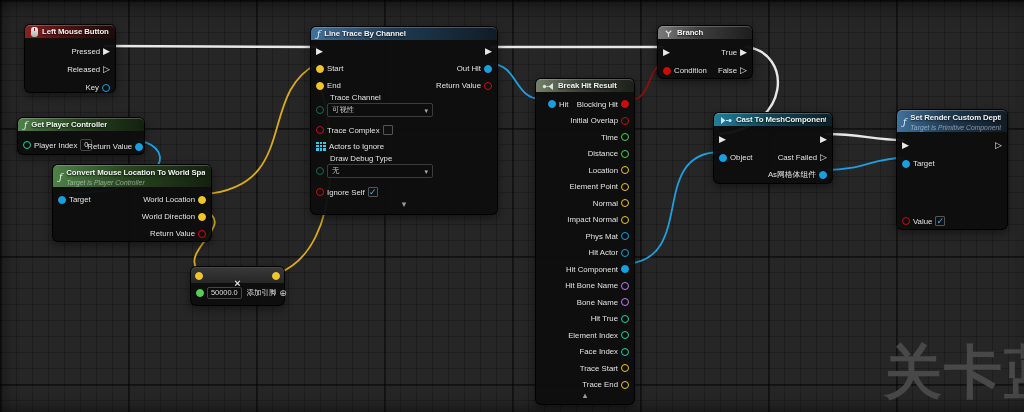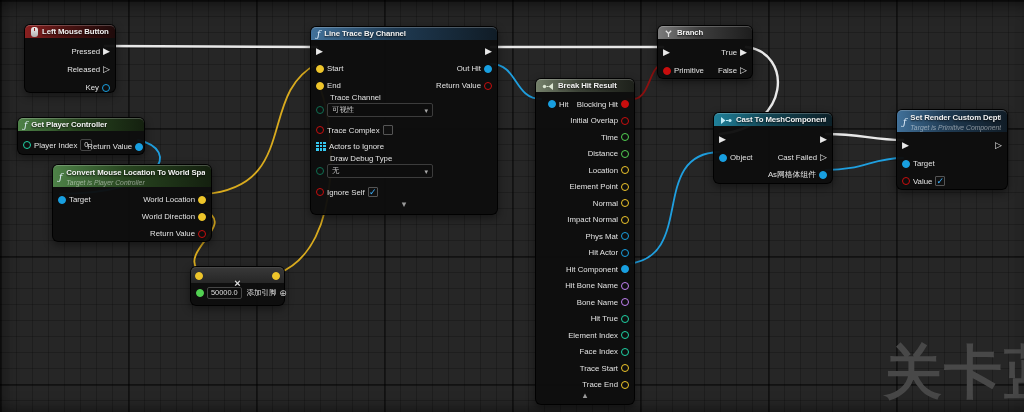--- a/index.html
+++ b/index.html
@@ -449,21 +449,21 @@
             <span class="pin-exec">▶</span>
           </span>
           <span class="side right">
             <span class="pin-label">True</span>
             <span class="pin-exec">▶</span>
           </span>
         </div>
         <div class="node-row" style="height: 18px;">
           <span class="side left">
             <span class="pin-circle" style="border-color: rgb(200, 13, 13); background: rgb(200, 13, 13);"></span>
-            <span class="pin-label">Primitive</span>
+            <span class="pin-label">Condition</span>
           </span>
           <span class="side right">
             <span class="pin-label">False</span>
             <span class="pin-exec">▷</span>
           </span>
         </div>
       </div>
       <div class="node" style="left: 713px; top: 112px; width: 120px; padding-bottom: 3px;">
         <div class="node-header hdr-cast">
           <span class="icon-svg">
@@ -517,21 +517,21 @@
           <span class="side right">
             <span class="pin-exec">▷</span>
           </span>
         </div>
         <div class="node-row" style="height: 18px;">
           <span class="side left">
             <span class="pin-circle" style="border-color: rgb(24, 159, 224); background: rgb(24, 159, 224);"></span>
             <span class="pin-label">Target</span>
           </span>
         </div>
-        <div class="node-row" style="height: 18px;">
+        <div class="node-row" style="height: 18px; margin-top: 40px;">
           <span class="side left">
             <span class="pin-circle" style="border-color: rgb(200, 13, 13);"></span>
             <span class="pin-label">Value</span>
             <span class="widget-checkbox checked">✓</span>
           </span>
         </div>
       </div>
     </div>
 </div>
 

